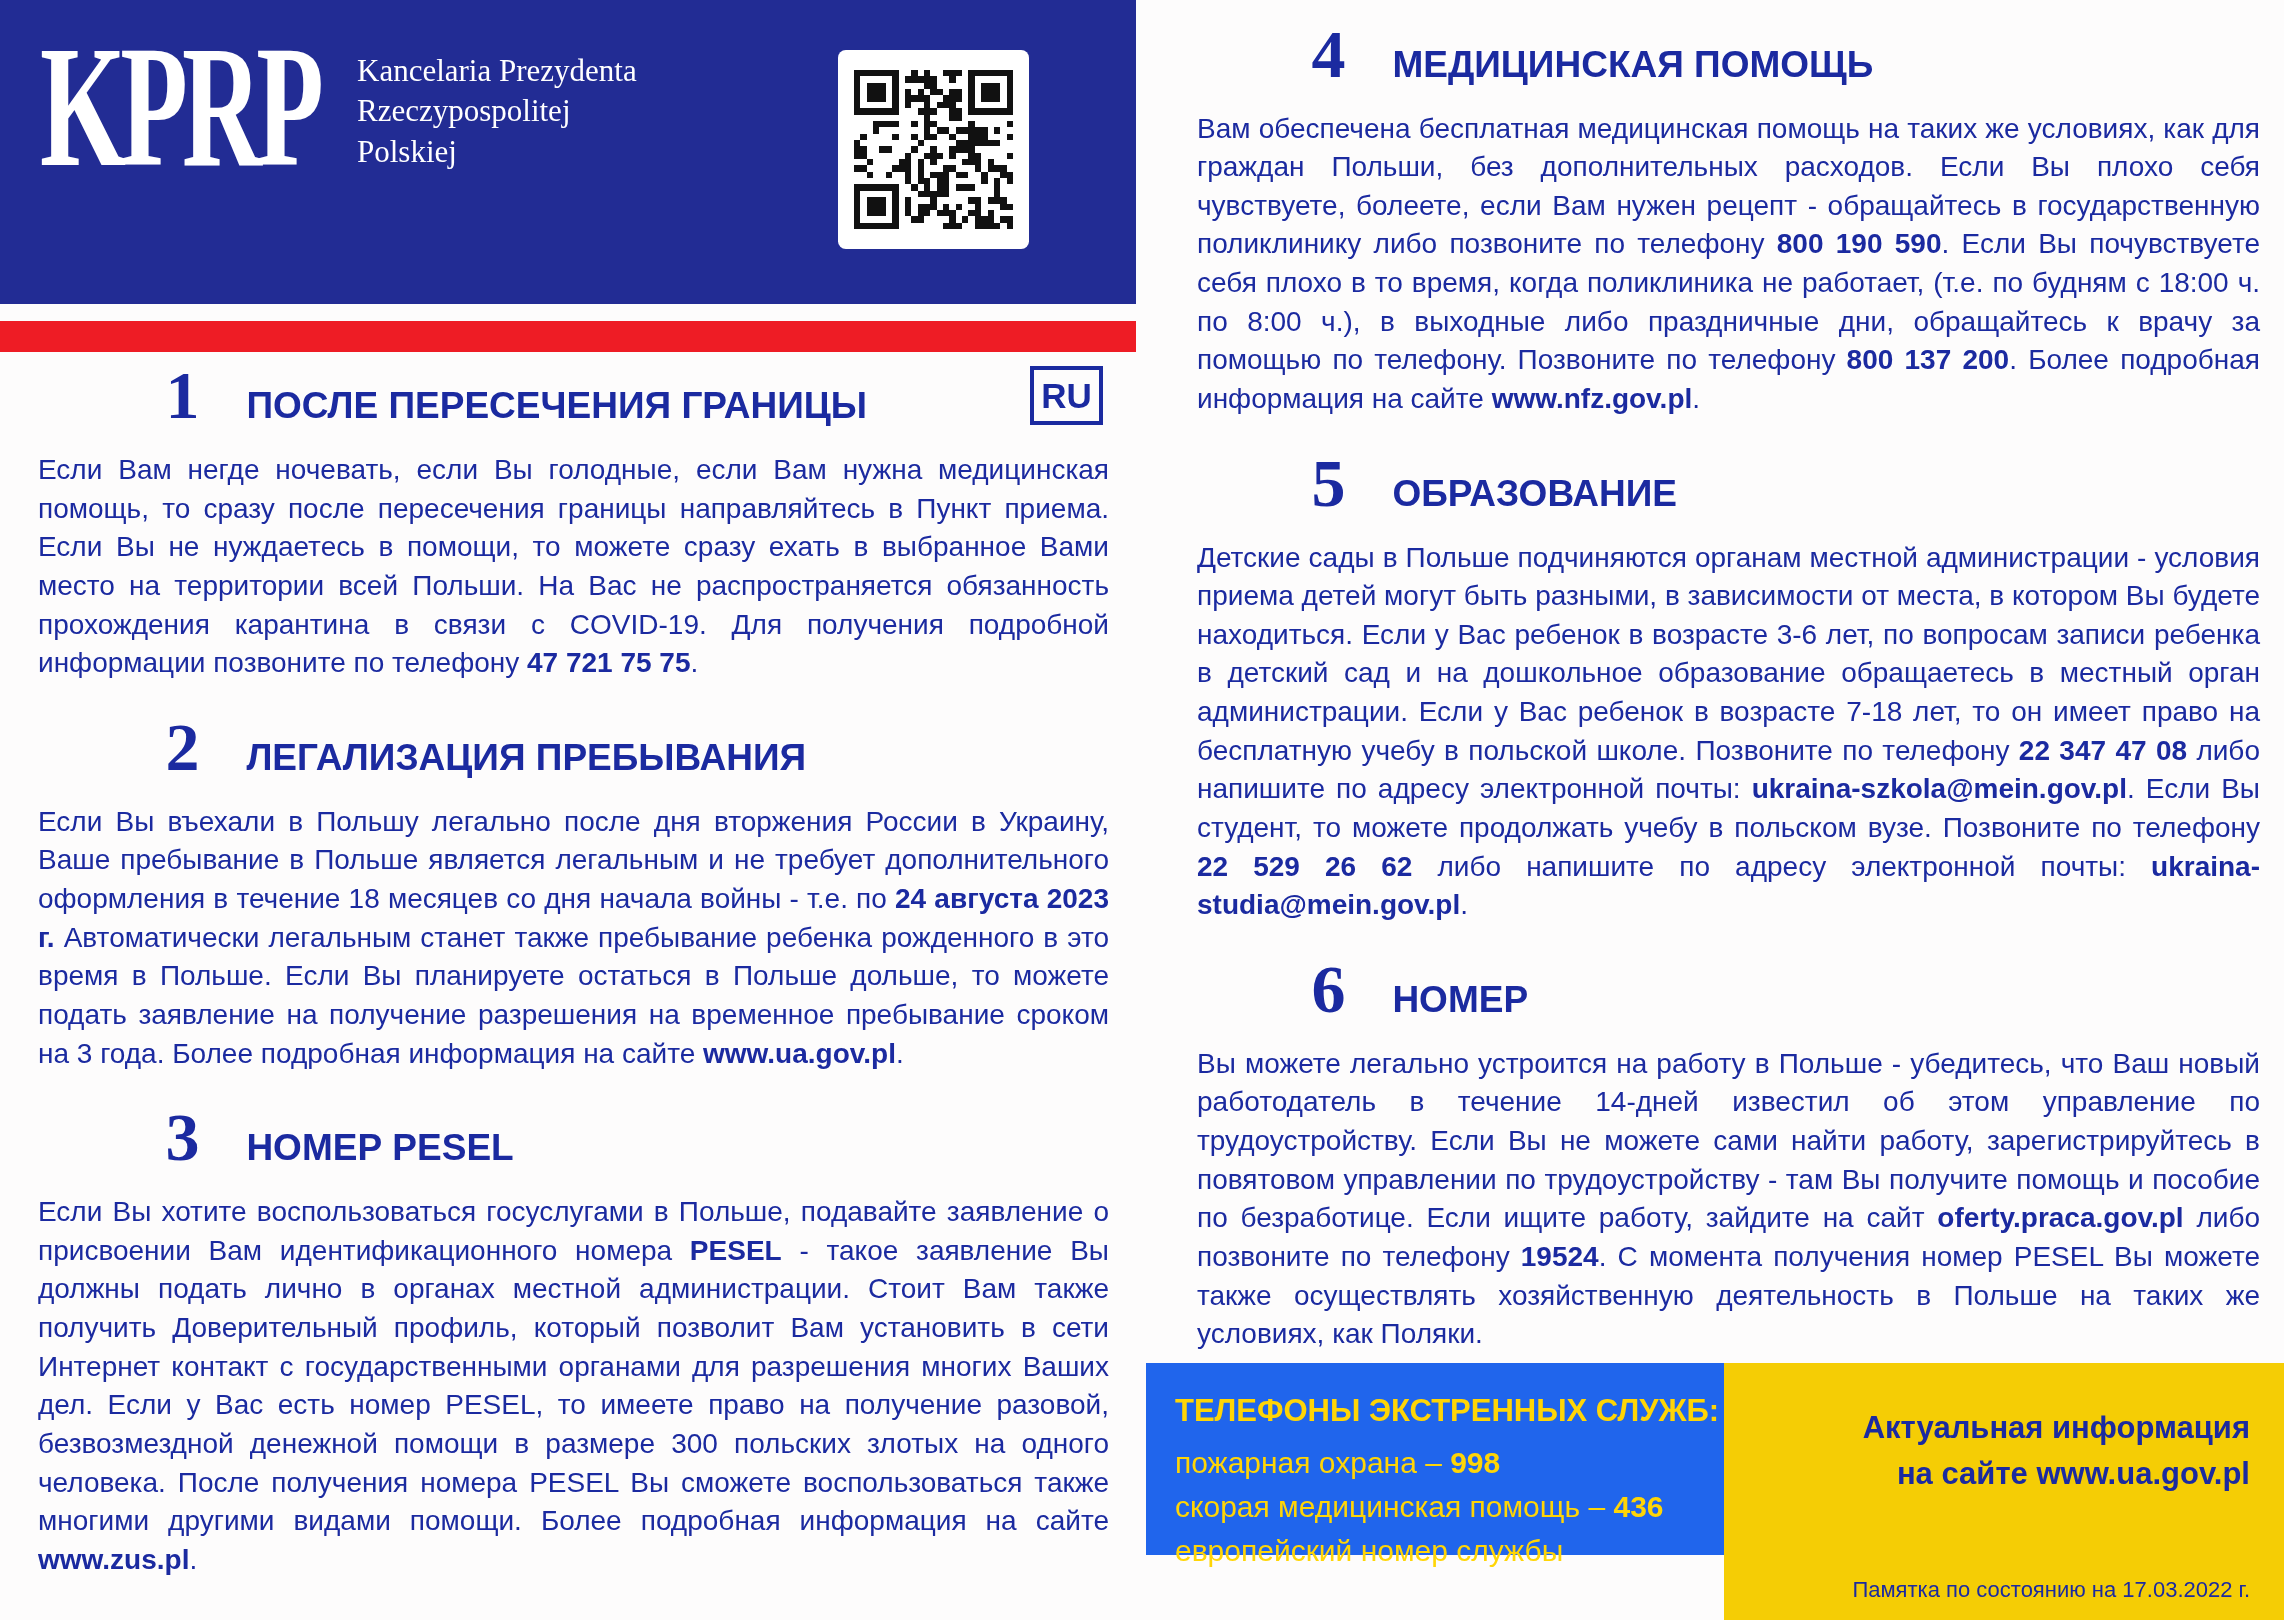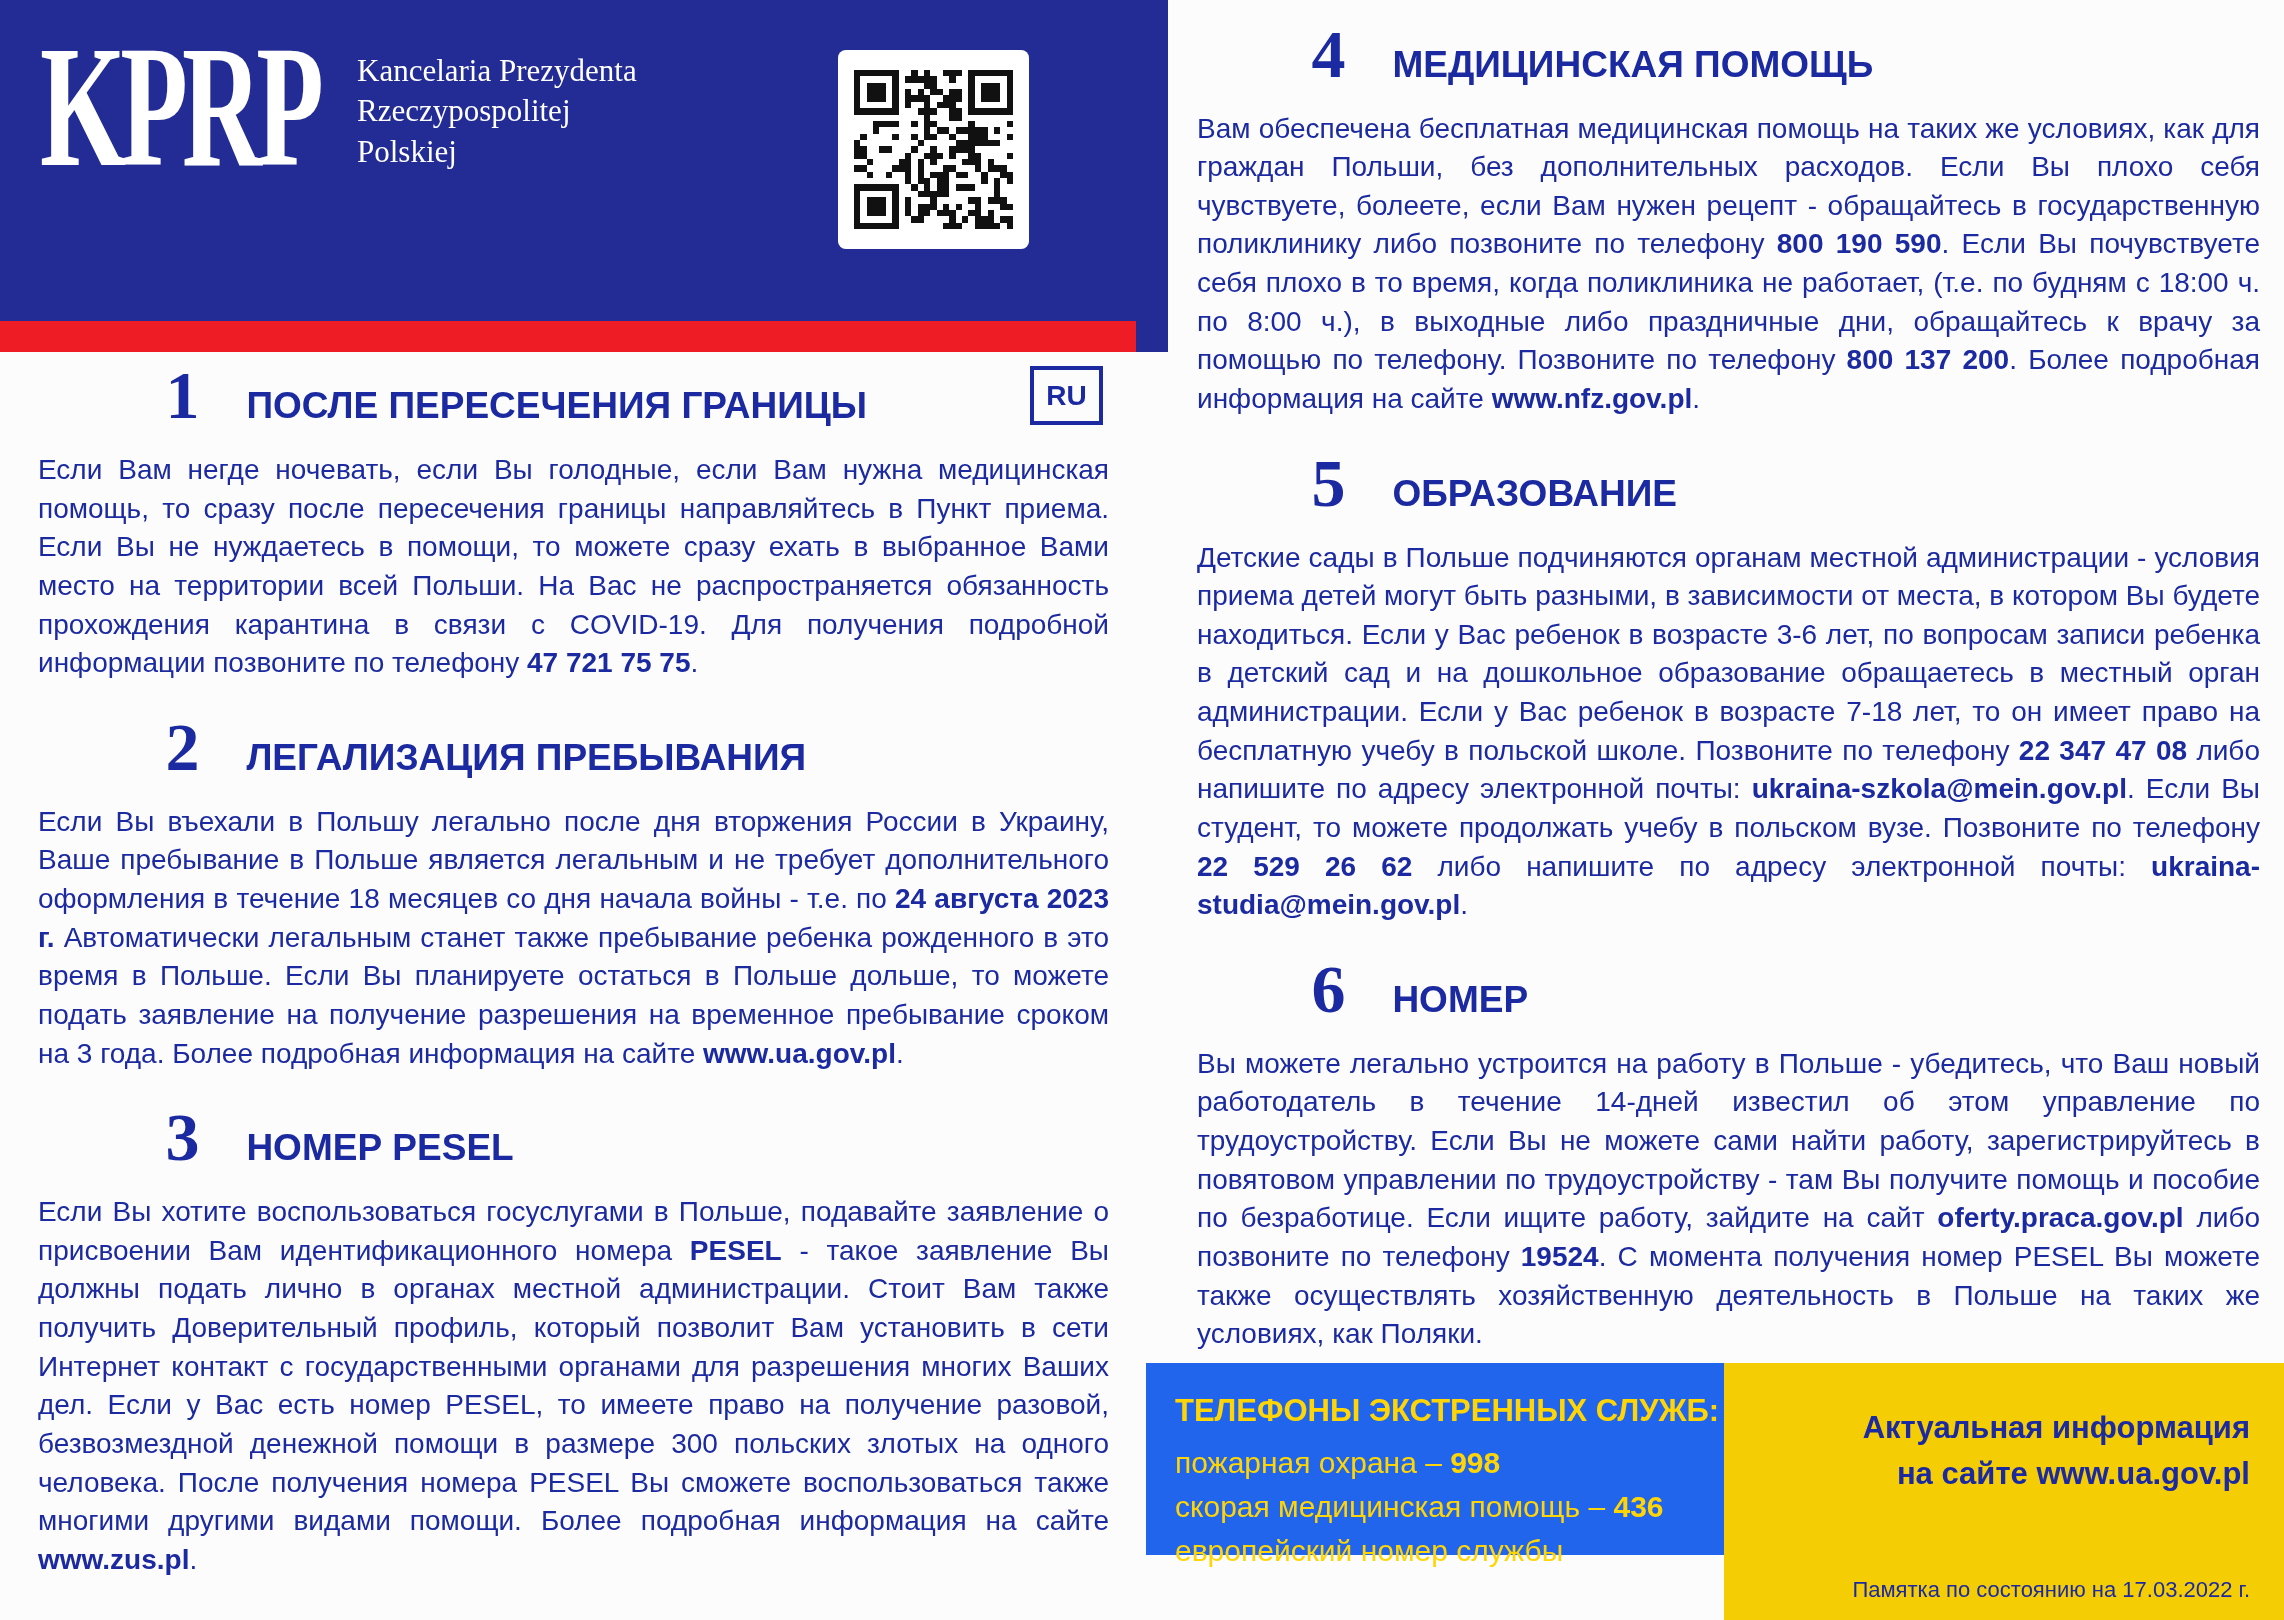--- a/index.html
+++ b/index.html
@@ -4,21 +4,21 @@
 <style>
   :root{
     --navy-bg:#222c94; --red:#ee1c25; --ink:#1b2aa0; --em-blue:#2065ec;
     --yellow:#f5cd05; --yellow-text:#ffd506; --page-bg:#fdfcfc;
   }
   html,body{margin:0;padding:0;}
   body{background:#888;font-family:"Liberation Sans",sans-serif;}
   #page{position:relative;width:2284px;height:1620px;background:var(--page-bg);overflow:hidden;}
 
   
-  .header{position:absolute;left:0;top:0;width:1136px;height:352px;background:var(--navy-bg);padding-left:32px;}
+  .header{position:absolute;left:0;top:0;width:1136px;height:304px;background:var(--navy-bg);}
   .kprp-logo{position:absolute;left:40px;top:19.6px;color:#fff;font-family:"Liberation Serif",serif;
     font-weight:600;font-size:173px;line-height:1;letter-spacing:-9.1px;transform:scaleX(.64);transform-origin:left top;}
   .org-name{position:absolute;left:357px;top:51px;color:#fff;font-family:"Liberation Serif",serif;
     font-size:31px;line-height:1.3;font-weight:500;}
   .qr-box{position:absolute;left:838px;top:50px;width:191px;height:199px;background:#fff;border-radius:7.8px;
     display:flex;align-items:center;justify-content:center;}
   .qr-box svg{width:159px;height:165px;}
   .red-stripe{position:absolute;left:0;top:321px;width:1136px;height:31px;background:var(--red);}
 
   
@@ -30,21 +30,21 @@
   #left-col .sec-head{padding-left:108px;}
   #right-col .sec-head{padding-left:95px;}
   .sec-num{font-family:"Liberation Serif",serif;font-weight:700;font-size:68px;line-height:1;
     width:73px;text-align:center;flex:0 0 auto;}
   .sec-title{font-size:37px;font-weight:700;margin:0 0 0 27.4px;letter-spacing:0;}
   .sec-body{margin:0;font-size:28px;line-height:1.38;text-align:justify;}
   .sec-body .bold{font-weight:700;}
 
   
   .ru-badge{position:absolute;left:1030px;top:366px;width:65px;height:51px;border:4.6px solid var(--ink);
-    display:flex;align-items:center;justify-content:center;font-size:28px;font-weight:700;color:var(--ink);
+    display:flex;align-items:center;justify-content:center;font-size:35px;font-weight:700;color:var(--ink);
     background:var(--page-bg);}
 
   
   .emergency-box{position:absolute;left:1146px;top:1363px;width:578px;height:192px;background:var(--em-blue);
     color:var(--yellow-text);padding:30px 0 0 29px;box-sizing:border-box;}
   .emergency-title{font-size:31px;font-weight:600;margin:0 0 11.8px 0;}
   .em-line{font-size:30px;line-height:44px;font-weight:500;}
   .em-line .bold{font-weight:700;}
 
   .info-box{position:absolute;left:1724px;top:1363px;width:560px;height:257px;background:var(--yellow);

